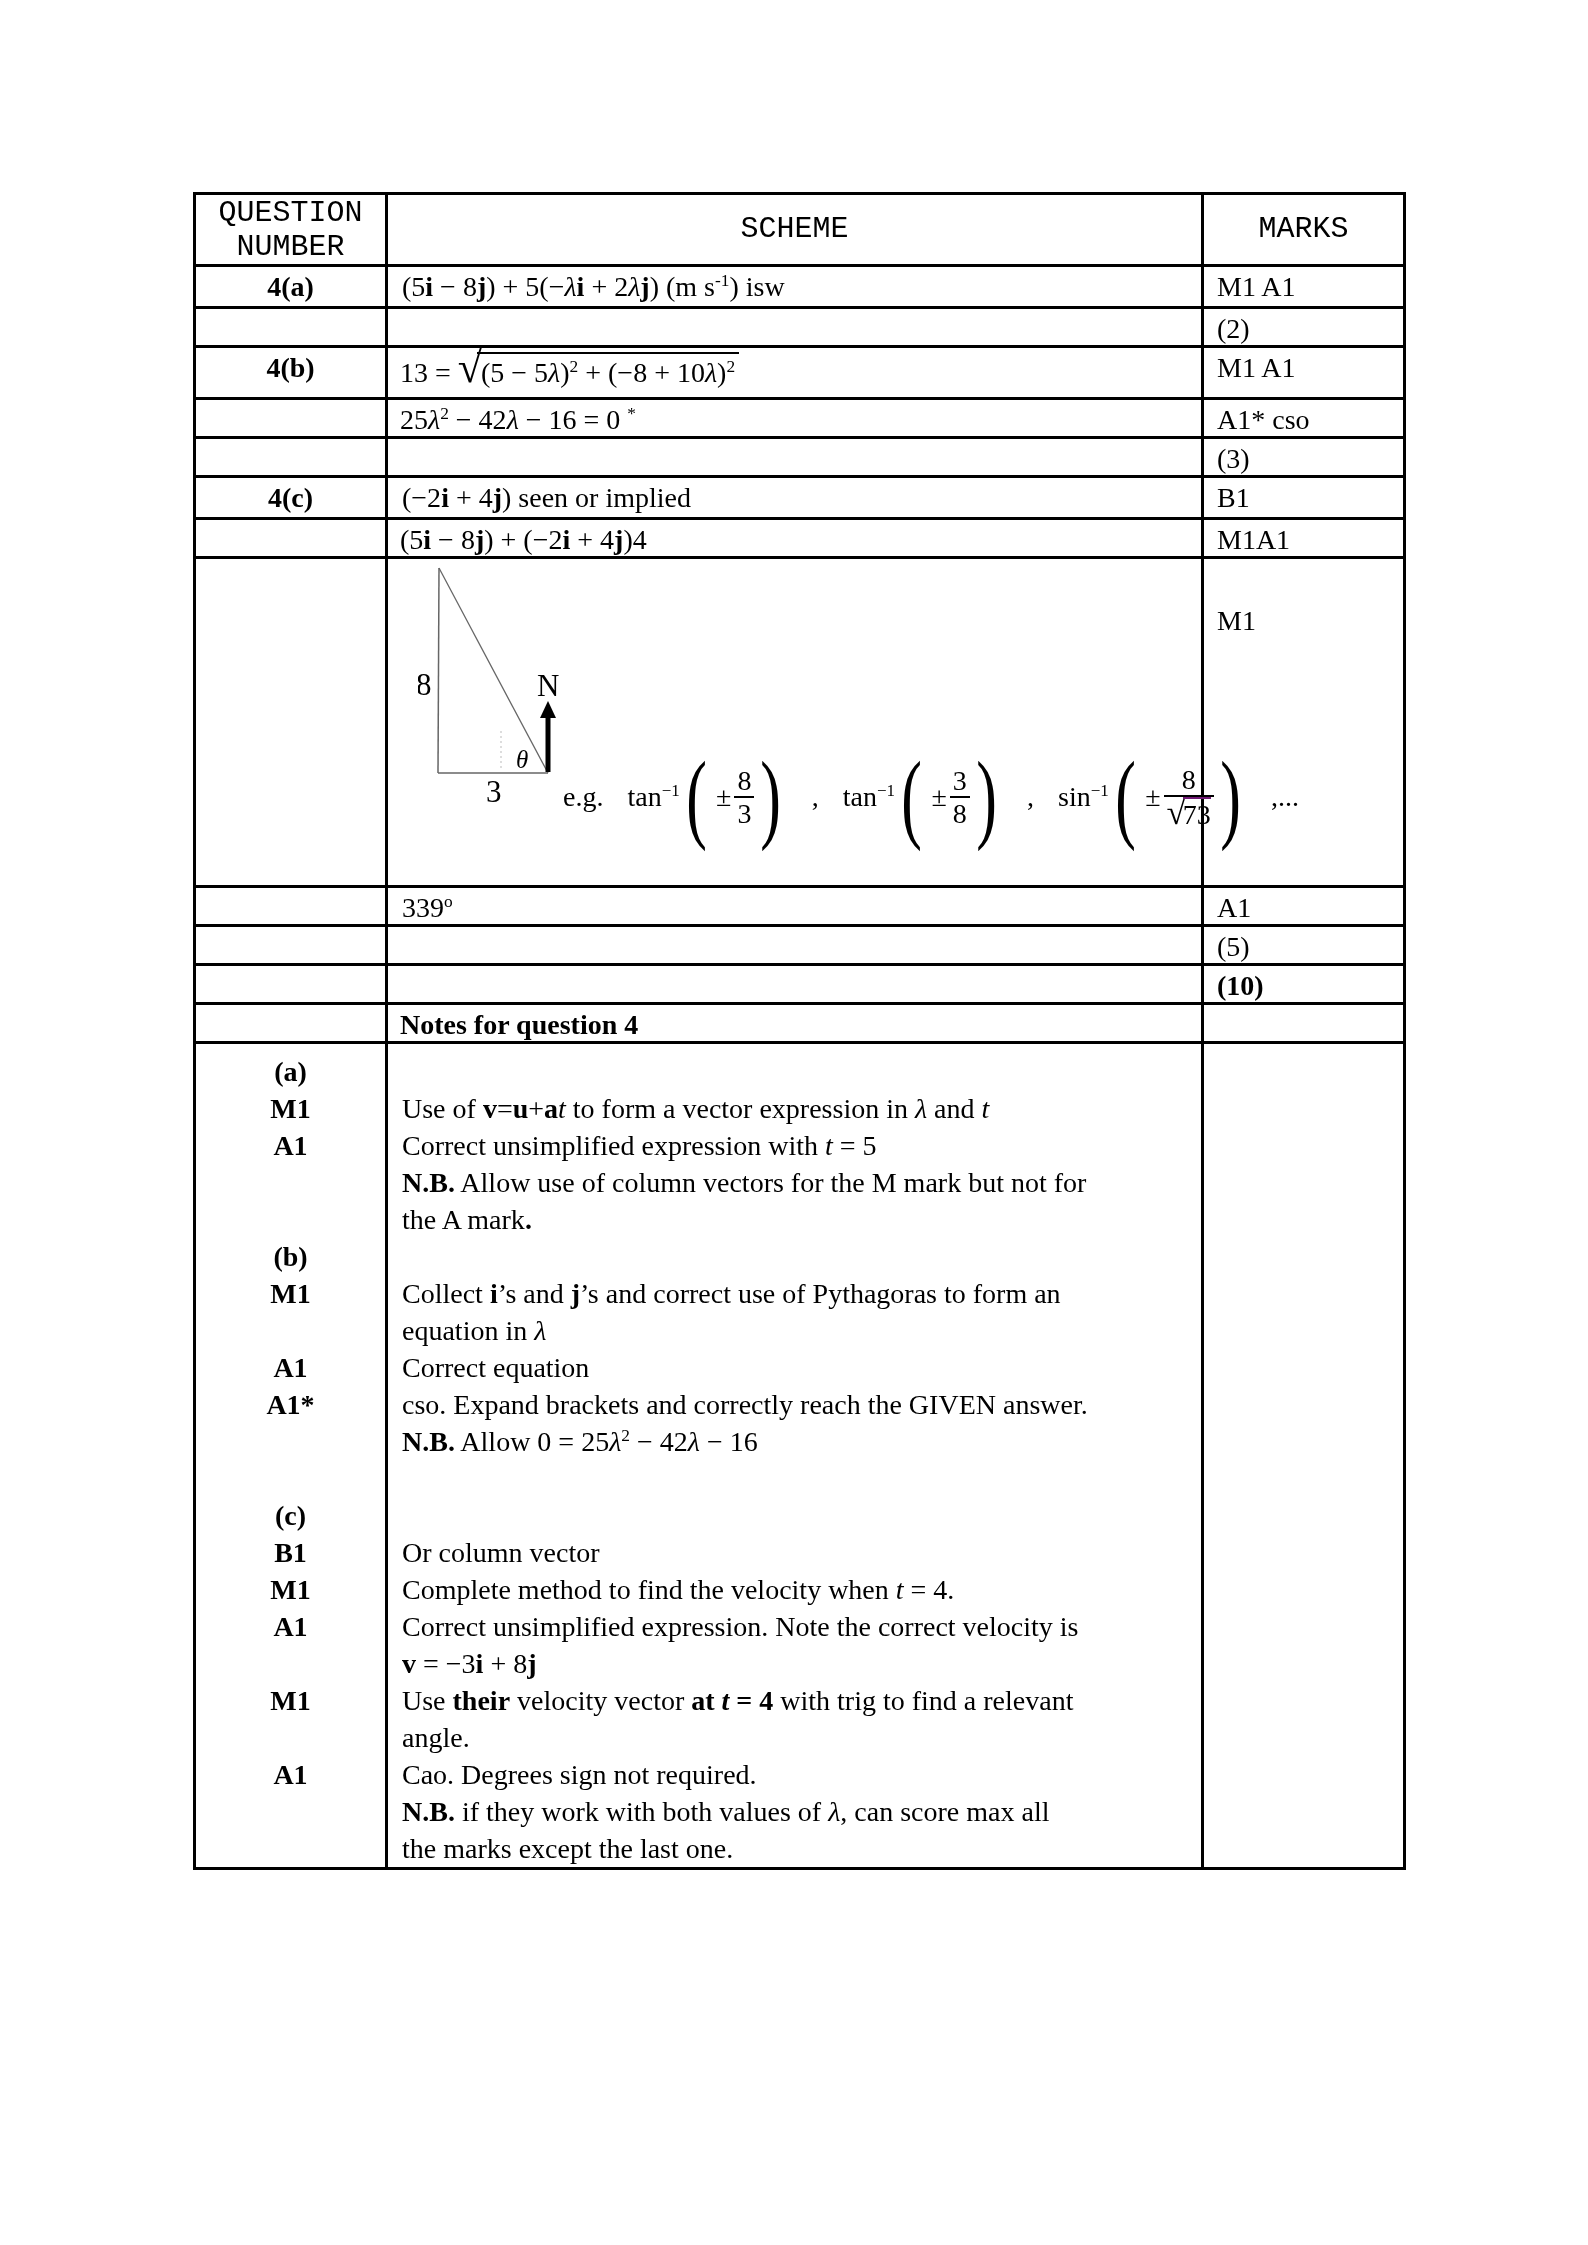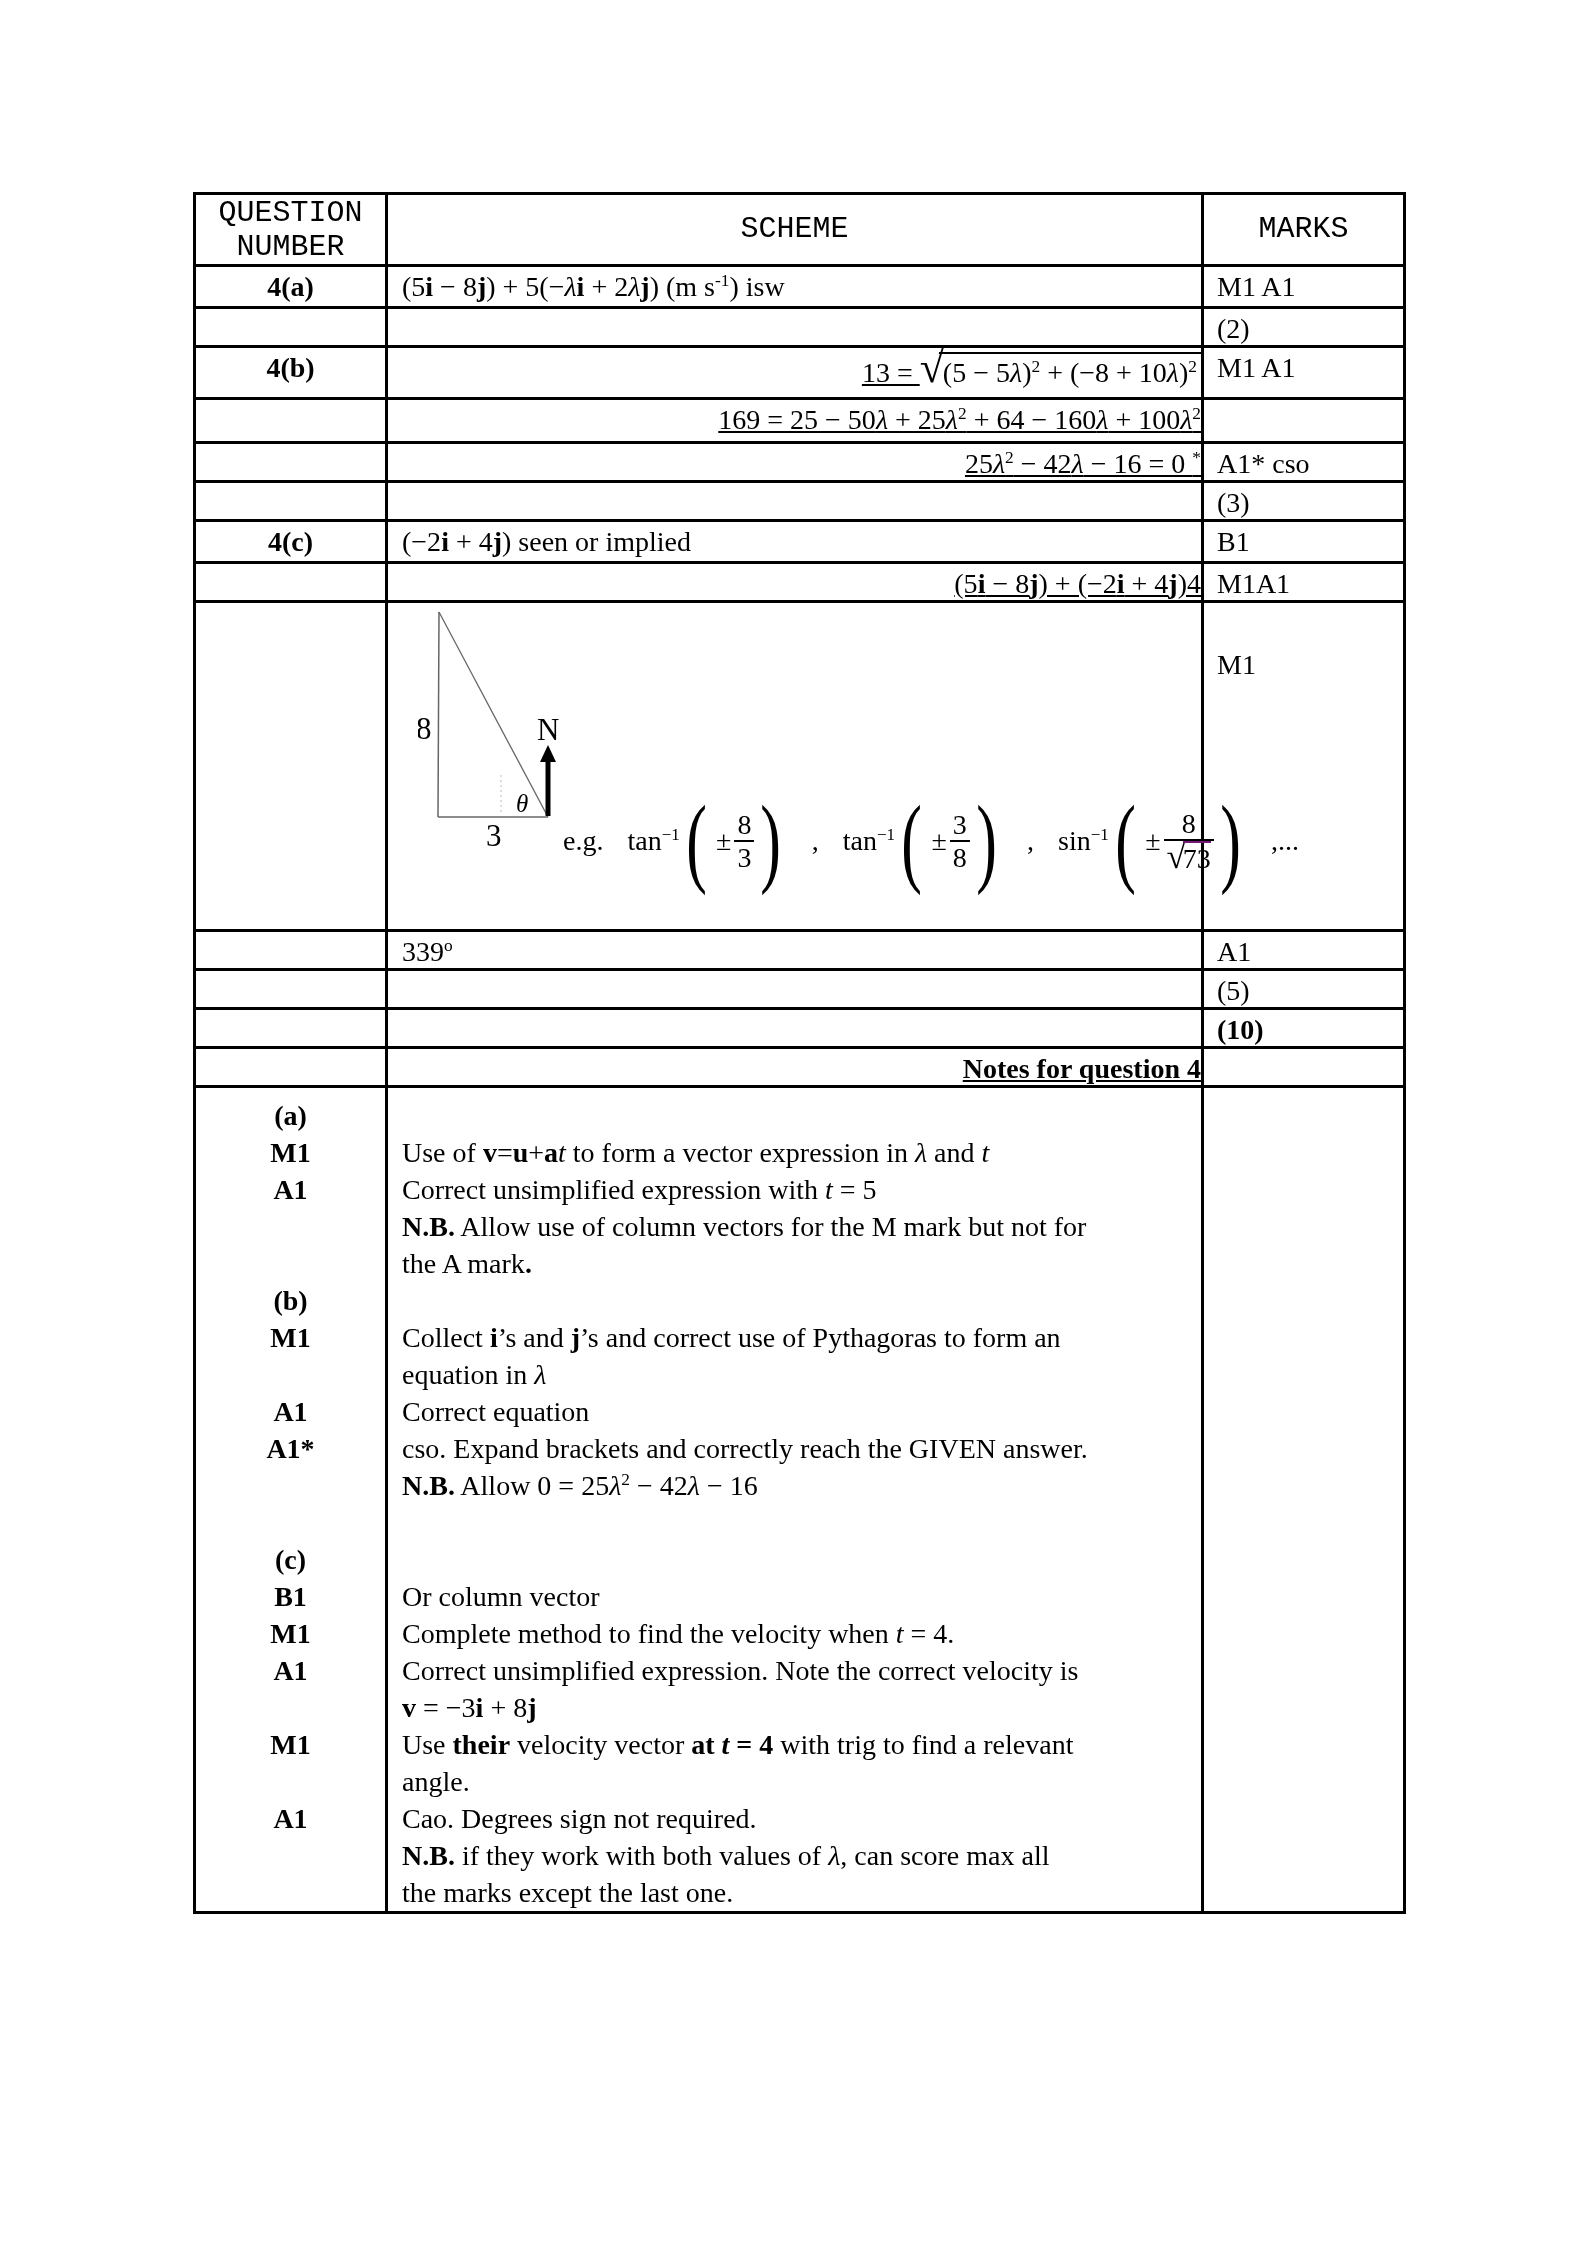--- a/index.html
+++ b/index.html
@@ -3,21 +3,21 @@
 <meta charset="utf-8">
 <style>
   html,body{margin:0;padding:0;background:#fff;}
   body{width:1588px;height:2245px;font-family:"Liberation Serif",serif;color:#000;}
   .page{position:relative;width:1588px;height:2245px;background:#fff;overflow:hidden;}
   table.ms{position:absolute;left:193px;top:192px;width:1210px;border-collapse:collapse;table-layout:fixed;}
   td,th{border:3px solid #000;vertical-align:top;font-size:28px;overflow:visible;padding:0;}
   th{vertical-align:middle;text-align:center;font-weight:normal;font-size:30px;line-height:35px;}
   .c-qn{text-align:center;font-weight:bold;padding-top:4px;}
   .c-scheme{padding:4px 8px 0 14px;text-align:left;}
-  .c-scheme.center{text-align:right;padding-left:12px;padding-right:0;text-decoration:underline;}
+  .c-scheme.center{text-align:left;padding-left:12px;padding-right:0;}
   .c-marks{padding:4px 0 0 13px;text-align:left;}
   .bold{font-weight:bold;}
   .rt-b{font-weight:bold;}
   .rt-i{font-style:italic;}
   .rt-bi{font-weight:bold;font-style:italic;}
   .rt-sup{font-size:0.62em;vertical-align:super;line-height:0;}
   sup.inv{font-size:17px;}
   
   .sqrt-sign{display:inline-block;font-size:44px;line-height:26px;vertical-align:top;position:relative;top:3px;margin-right:-5px;}
   .radicand{display:inline-block;border-top:2.5px solid #000;padding:3px 4px 0 4px;}
@@ -75,25 +75,20 @@
     </tr>
 
     <tr style="height:52px;">
       <td class="c-qn">4(b)</td>
       <td class="c-scheme center">
         <span class="mexpr"><span><span>13 = </span></span><span class="sqrt-sign">√</span><span class="radicand"><span>(5 − 5</span><span class="rt-i">λ</span><span>)</span><span class="rt-sup">2</span><span> + (−8 + 10</span><span class="rt-i">λ</span><span>)</span><span class="rt-sup">2</span></span></span>
       </td>
       <td class="c-marks">M1 A1</td>
     </tr>
 
-    <tr style="height:44px;">
-      <td class="c-qn"></td>
-      <td class="c-scheme center"><span>169 = 25 − 50</span><span class="rt-i">λ</span><span> + 25</span><span class="rt-i">λ</span><span class="rt-sup">2</span><span> + 64 − 160</span><span class="rt-i">λ</span><span> + 100</span><span class="rt-i">λ</span><span class="rt-sup">2</span></td>
-      <td class="c-marks"></td>
-    </tr>
 
     <tr style="height:35px;">
       <td class="c-qn"></td>
       <td class="c-scheme center"><span>25</span><span class="rt-i">λ</span><span class="rt-sup">2</span><span> − 42</span><span class="rt-i">λ</span><span> − 16 = 0 </span><span class="rt-sup">*</span></td>
       <td class="c-marks">A1* cso</td>
     </tr>
 
     <tr style="height:36px;">
       <td class="c-qn"></td>
       <td class="c-scheme"></td>

